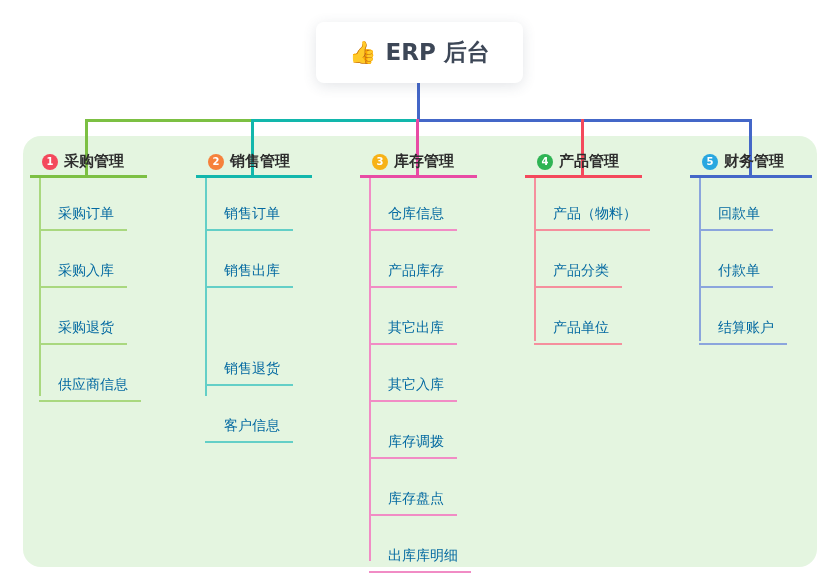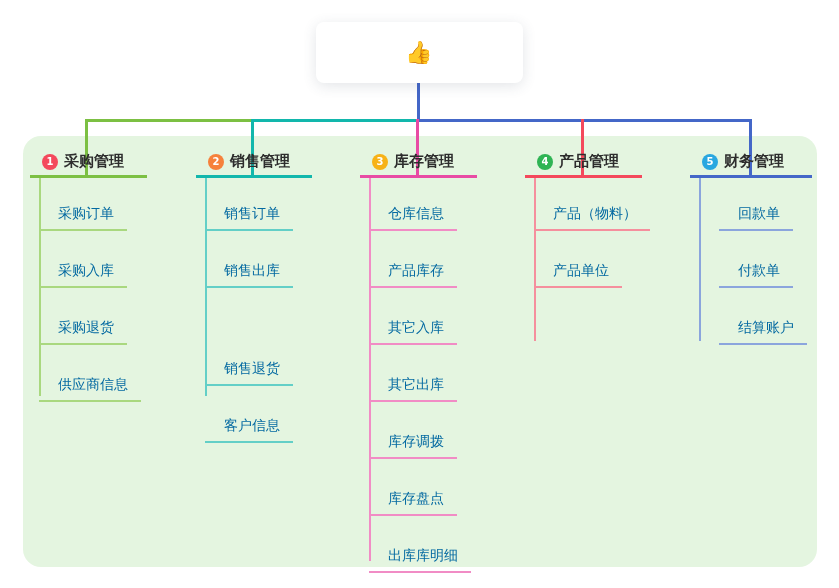--- a/index.html
+++ b/index.html
@@ -54,20 +54,21 @@
       <div class="hline" style="left: 417px; top: 119px; width: 335px; background: rgb(68, 103, 200);"></div>
       <div class="vline" style="left: 85px; top: 119px; height: 59px; background: rgb(124, 192, 67);"></div>
       <div class="vline" style="left: 251px; top: 119px; height: 59px; background: rgb(18, 183, 172);"></div>
       <div class="vline" style="left: 416px; top: 119px; height: 59px; background: rgb(232, 75, 164);"></div>
       <div class="vline" style="left: 581px; top: 119px; height: 59px; background: rgb(244, 73, 92);"></div>
       <div class="vline" style="left: 749px; top: 119px; height: 59px; background: rgb(68, 103, 200);"></div>
     </div>
 
   <div class="root-card">
     <span class="root-icon">👍</span>
+    <span>ERP 后台</span>
   </div>
 
   <div id="branches">
       <div class="branch-header" style="left: 30px; top: 148px; width: 117px; border-bottom-color: rgb(124, 192, 67);">
         <span class="badge" style="background: rgb(244, 73, 92);">1</span>
         <span class="branch-label">采购管理</span>
       </div>
       <div class="spine" style="left: 39px; top: 178px; height: 218px; background: rgb(169, 216, 127);"></div>
       <div class="child-col" style="left: 39px; top: 174px;">
         <div class="child-item" style="border-bottom-color: rgb(169, 216, 127);">
@@ -108,24 +109,24 @@
       </div>
       <div class="spine" style="left: 369px; top: 178px; height: 383px; background: rgb(241, 140, 197);"></div>
       <div class="child-col" style="left: 369px; top: 174px;">
         <div class="child-item" style="border-bottom-color: rgb(241, 140, 197);">
           <span class="child-label">仓库信息</span>
         </div>
         <div class="child-item" style="border-bottom-color: rgb(241, 140, 197);">
           <span class="child-label">产品库存</span>
         </div>
         <div class="child-item" style="border-bottom-color: rgb(241, 140, 197);">
-          <span class="child-label">其它入库</span>
+          <span class="child-label">其它出库</span>
         </div>
         <div class="child-item" style="border-bottom-color: rgb(241, 140, 197);">
-          <span class="child-label">其它出库</span>
+          <span class="child-label">其它入库</span>
         </div>
         <div class="child-item" style="border-bottom-color: rgb(241, 140, 197);">
           <span class="child-label">库存调拨</span>
         </div>
         <div class="child-item" style="border-bottom-color: rgb(241, 140, 197);">
           <span class="child-label">库存盘点</span>
         </div>
         <div class="child-item" style="border-bottom-color: rgb(241, 140, 197);">
           <span class="child-label">出库库明细</span>
         </div>
@@ -133,29 +134,32 @@
       <div class="branch-header" style="left: 525px; top: 148px; width: 117px; border-bottom-color: rgb(244, 73, 92);">
         <span class="badge" style="background: rgb(47, 180, 84);">4</span>
         <span class="branch-label">产品管理</span>
       </div>
       <div class="spine" style="left: 534px; top: 178px; height: 163px; background: rgb(245, 143, 157);"></div>
       <div class="child-col" style="left: 534px; top: 174px;">
         <div class="child-item" style="border-bottom-color: rgb(245, 143, 157);">
           <span class="child-label">产品（物料）</span>
         </div>
         <div class="child-item" style="border-bottom-color: rgb(245, 143, 157);">
+          <span class="child-label">产品分类</span>
+        </div>
+        <div class="child-item" style="border-bottom-color: rgb(245, 143, 157);">
           <span class="child-label">产品单位</span>
         </div>
       </div>
       <div class="branch-header" style="left: 690px; top: 148px; width: 122px; border-bottom-color: rgb(68, 103, 200);">
         <span class="badge" style="background: rgb(41, 167, 224);">5</span>
         <span class="branch-label">财务管理</span>
       </div>
       <div class="spine" style="left: 699px; top: 178px; height: 163px; background: rgb(139, 165, 221);"></div>
-      <div class="child-col" style="left: 719px; top: 174px;">
+      <div class="child-col" style="left: 699px; top: 174px;">
         <div class="child-item" style="border-bottom-color: rgb(139, 165, 221);">
           <span class="child-label">回款单</span>
         </div>
         <div class="child-item" style="border-bottom-color: rgb(139, 165, 221);">
           <span class="child-label">付款单</span>
         </div>
         <div class="child-item" style="border-bottom-color: rgb(139, 165, 221);">
           <span class="child-label">结算账户</span>
         </div>
       </div>

